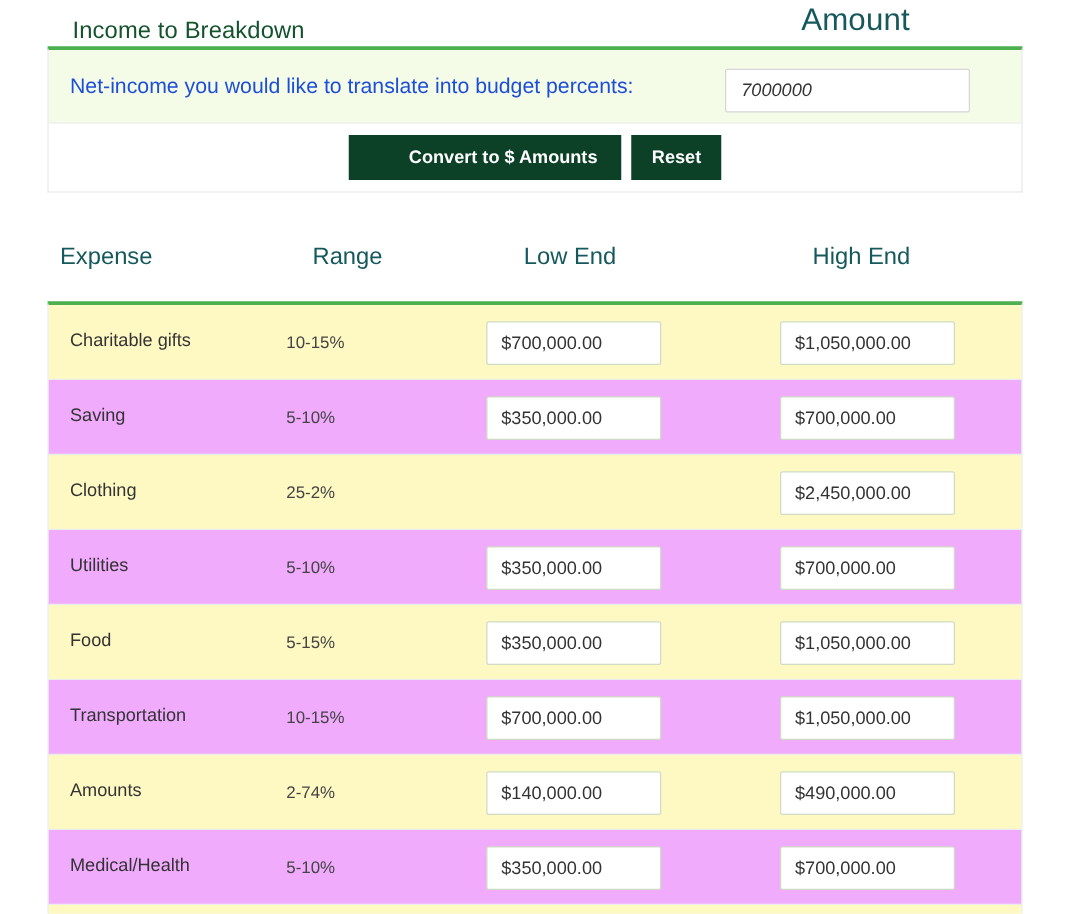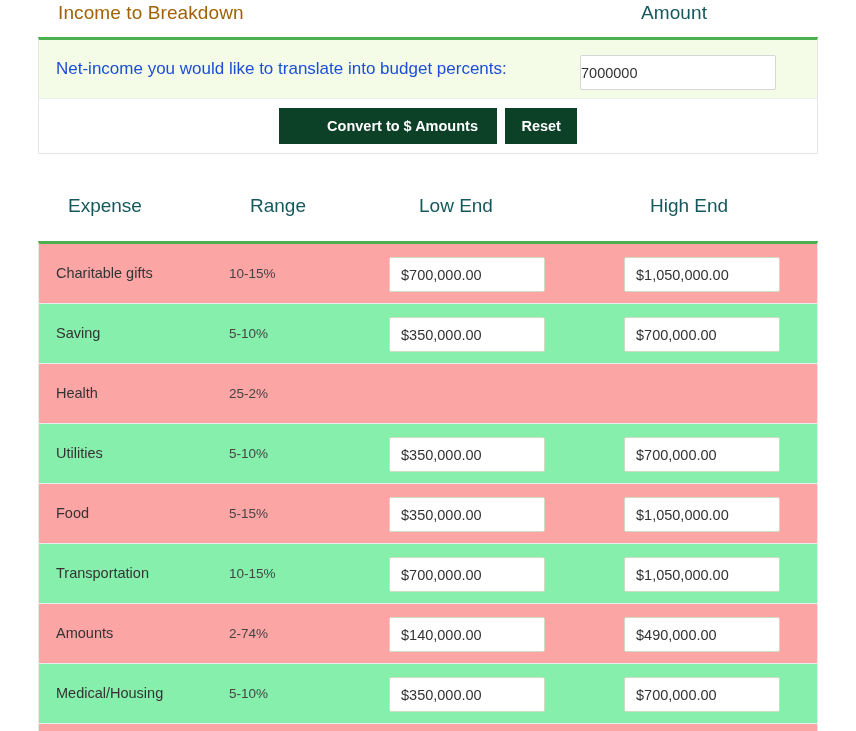--- a/index.html
+++ b/index.html
@@ -31,33 +31,33 @@
     width: 856px;
   }
 
   .head-row {
     position: relative;
     height: 37px;
     padding: 0;
   }
   .head-title {
     position: absolute;
-    top: 2px;
+    top: 14px;
     left: 58px;
     font-size: 19px;
     font-weight: 400;
-    color: #a16207;
+    color: #14532d;
     letter-spacing: 0.1px;
     white-space: nowrap;
   }
   .head-amount {
     position: absolute;
     top: 2px;
     left: 641px;
-    font-size: 19px;
+    font-size: 25px;
     font-weight: 400;
     color: #16595c;
     letter-spacing: 0.1px;
     white-space: nowrap;
   }
 
   .panel {
     position: absolute;
     left: 38px;
     top: 37px;
@@ -90,22 +90,23 @@
     top: 15px;
     width: 196px;
     height: 35px;
     box-sizing: border-box;
     border: 1px solid #d6d6d6;
     background: #ffffff;
     border-radius: 2px;
     font-family: "Liberation Sans", sans-serif;
     font-size: 14.5px;
     color: #333333;
-    padding: 0 0;
+    padding: 0 12px;
     outline: none;
+    font-style: italic;
   }
 
   .panel-row-buttons {
     position: relative;
     height: 54px;
     background: #ffffff;
     text-align: center;
   }
   .btn {
     display: inline-block;
@@ -139,44 +140,44 @@
     height: 49px;
   }
   .th {
     position: absolute;
     top: 3px;
     font-size: 19px;
     font-weight: 400;
     color: #16595c;
     white-space: nowrap;
   }
-  .th-expense { left: 68px; }
+  .th-expense { left: 48px; }
   .th-range   { left: 250px; }
   .th-low     { left: 419px; }
   .th-high    { left: 650px; }
 
   .tbl {
     position: absolute;
     left: 38px;
     top: 49px;
     width: 780px;
     border-top: 3px solid #4cb04f;
     border-left: 1px solid #eaeaea;
     border-right: 1px solid #eaeaea;
     box-sizing: border-box;
     background: #ffffff;
   }
 
   .tr {
     position: relative;
     height: 59px;
     border-bottom: 1px solid #ececec;
-    background: #86efac;
-  }
-  .tr.alt { background: #fca5a5; }
+    background: #f0abfc;
+  }
+  .tr.alt { background: #fef9c3; }
 
   .td-expense {
     position: absolute;
     left: 17px;
     top: 21px;
     font-size: 14.5px;
     color: #333333;
     white-space: nowrap;
   }
   .td-range {
@@ -184,21 +185,21 @@
     left: 190px;
     width: 98px;
     top: 22px;
     font-size: 13.5px;
     color: #444444;
     white-space: nowrap;
   }
   .cell-input {
     position: absolute;
     top: 13px;
-    width: 156px;
+    width: 140px;
     height: 35px;
     box-sizing: border-box;
     border: 1px solid #cfdcc3;
     background: #ffffff;
     border-radius: 2px;
     font-family: "Liberation Sans", sans-serif;
     font-size: 14.5px;
     color: #333333;
     padding: 0 11px;
     outline: none;
@@ -246,22 +247,23 @@
           <input type="text" class="cell-input low" value="$700,000.00" style="">
           <input type="text" class="cell-input high" value="$1,050,000.00" style="">
         </div>
         <div class="tr">
           <div class="td-expense">Saving</div>
           <div class="td-range">5-10%</div>
           <input type="text" class="cell-input low" value="$350,000.00" style="">
           <input type="text" class="cell-input high" value="$700,000.00" style="">
         </div>
         <div class="tr alt">
-          <div class="td-expense">Health</div>
+          <div class="td-expense">Clothing</div>
           <div class="td-range">25-2%</div>
+          <input type="text" class="cell-input high" value="$2,450,000.00" style="">
         </div>
         <div class="tr">
           <div class="td-expense">Utilities</div>
           <div class="td-range">5-10%</div>
           <input type="text" class="cell-input low" value="$350,000.00" style="">
           <input type="text" class="cell-input high" value="$700,000.00" style="">
         </div>
         <div class="tr alt">
           <div class="td-expense">Food</div>
           <div class="td-range">5-15%</div>
@@ -274,21 +276,21 @@
           <input type="text" class="cell-input low" value="$700,000.00" style="">
           <input type="text" class="cell-input high" value="$1,050,000.00" style="">
         </div>
         <div class="tr alt">
           <div class="td-expense">Amounts</div>
           <div class="td-range">2-74%</div>
           <input type="text" class="cell-input low" value="$140,000.00" style="">
           <input type="text" class="cell-input high" value="$490,000.00" style="">
         </div>
         <div class="tr">
-          <div class="td-expense">Medical/Housing</div>
+          <div class="td-expense">Medical/Health</div>
           <div class="td-range">5-10%</div>
           <input type="text" class="cell-input low" value="$350,000.00" style="">
           <input type="text" class="cell-input high" value="$700,000.00" style="">
         </div>
         <div class="tr alt"></div>
       </div>
   </div>
 
 </div>
 

